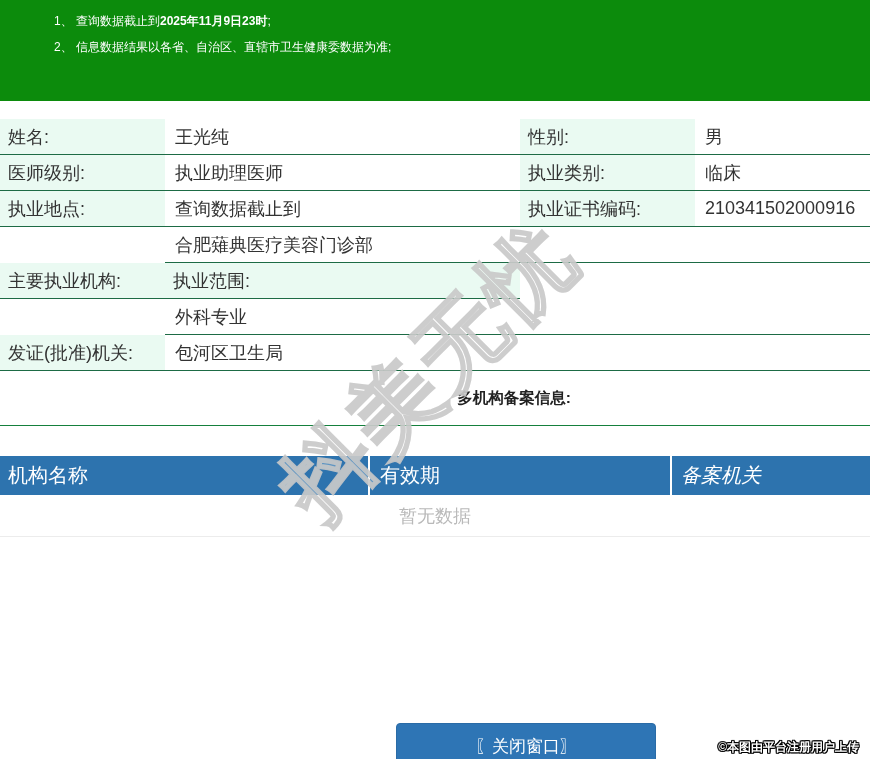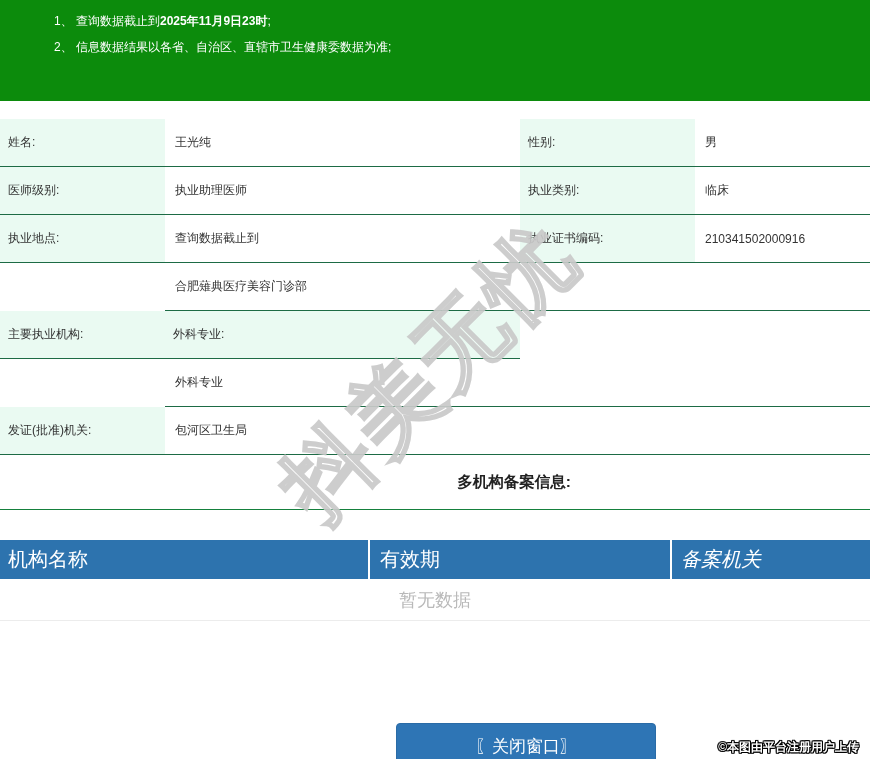--- a/index.html
+++ b/index.html
@@ -16,24 +16,24 @@
   }
   .notice-line{font-size:12px;line-height:26px;white-space:nowrap;}
   .notice-line b{font-weight:bold;}
   
   .info-grid{
     margin-top:18px;
     display:grid;
     grid-template-columns:165px 355px 175px 175px;
   }
   .cell{
-    height:48px;box-sizing:border-box;
+    height:36px;box-sizing:border-box;
     display:flex;align-items:center;
     border-bottom:1px solid #1d6b45;
-    font-size:12px;color:#333333;
+    font-size:18px;color:#333333;
   }
   .lbl{background:#eafaf2;padding-left:8px;}
   .val{background:#ffffff;padding-left:10px;}
   .span3{grid-column:2 / 5;}
   
   .section-heading{
     height:55px;display:flex;align-items:center;justify-content:center;
     padding-left:158px;box-sizing:border-box;
     font-size:15.5px;font-weight:bold;color:#222222;
     border-bottom:1px solid #15803d;
@@ -100,21 +100,21 @@
   <div class="cell val">临床</div>
 
   <div class="cell lbl">执业地点:</div>
   <div class="cell val">查询数据截止到</div>
   <div class="cell lbl">执业证书编码:</div>
   <div class="cell val">210341502000916</div>
 
   <div class="cell val span3">合肥薙典医疗美容门诊部</div>
   <div class="cell lbl">主要执业机构:</div>
 
-  <div class="cell lbl">外科专业:</div>
+  <div class="cell lbl">执业范围:</div>
   <div class="cell val span3">外科专业</div>
 
   <div class="cell lbl">发证(批准)机关:</div>
   <div class="cell val span3">包河区卫生局</div>
 </div>
 
 <div class="section-heading">多机构备案信息:</div>
 <div class="spacer"></div>
 
 <div class="filing-header">

